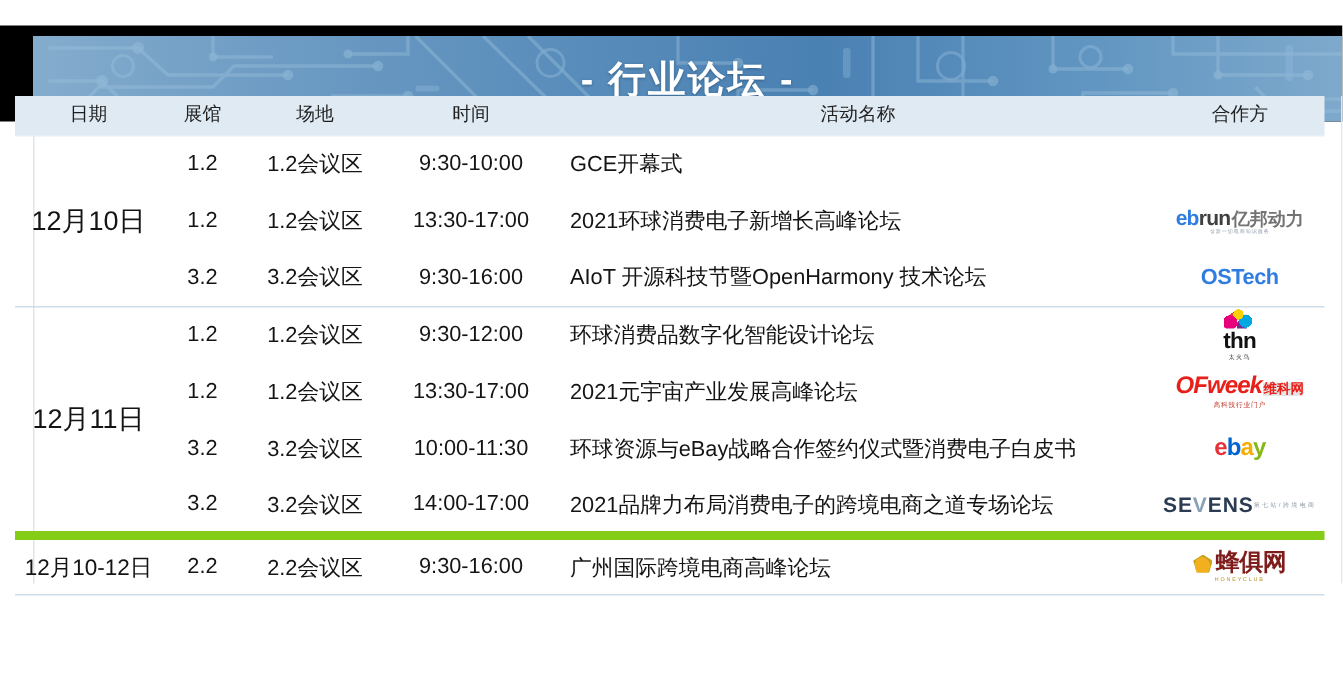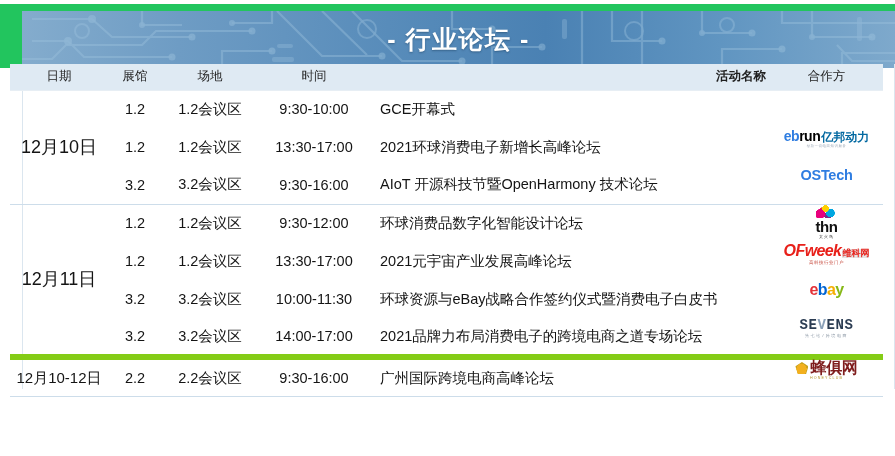--- a/index.html
+++ b/index.html
@@ -14,25 +14,25 @@
   #page {
     position: relative;
     width: 895px;
     height: 456px;
     background: #ffffff;
   }
 
   
   .banner {
     position: absolute;
-    left: 0; top: 4px;
+    left: 0; top: 17px;
     width: 895px;
     height: 64px;
     overflow: hidden;
-    background: #22c55e;
+    background: #000000;
   }
   .banner-inner {
     position: absolute;
     left: 22px; top: 7px;
     width: 873px;
     height: 57px;
     overflow: hidden;
     background:
       linear-gradient(90deg,
         rgba(132,172,205,1) 0%,
@@ -78,21 +78,21 @@
   thead th {
     background: #dfeaf3;
     color: #1f1f1f;
     font-size: 12.5px;
     font-weight: normal;
     height: 26px;
     padding: 0 4px;
     text-align: center;
     border: none;
   }
-  thead th.th-name { text-align: right; padding-left: 8px; font-weight: bold; }
+  thead th.th-name { text-align: center; padding-left: 8px; }
 
   tbody td {
     font-size: 14.5px;
     color: #141414;
     height: 38px;
     padding: 0 3px;
     text-align: center;
     vertical-align: middle;
     border: none;
     white-space: nowrap;
@@ -118,30 +118,31 @@
     width: 1px;
     height: 325px;
     background: #dbe6ef;
   }
   .edge-l { left: 22px; }
   .edge-r { left: 894px; }
 
   
   .logo-wrap {
     display: flex;
+    align-items: center;
     justify-content: center;
     height: 36px;
     width: 100%;
   }
 
   .lg-ebrun { display: flex; flex-direction: column; align-items: center; line-height: 1; }
   .lg-ebrun .r1 { display: flex; align-items: baseline; }
   .lg-ebrun .eb { font-size: 14px; font-weight: bold; color: #2f7de1; letter-spacing: -.5px; }
-  .lg-ebrun .un { font-size: 14px; font-weight: bold; color: #000000; letter-spacing: -.5px; }
-  .lg-ebrun .cn { font-size: 12px; font-weight: bold; color: #0369a1; margin-left: 1px; }
+  .lg-ebrun .un { font-size: 14px; font-weight: bold; color: #404040; letter-spacing: -.5px; }
+  .lg-ebrun .cn { font-size: 12px; font-weight: bold; color: #737373; margin-left: 1px; }
   .lg-ebrun .sub { font-size: 3.4px; color: #9aa6b4; letter-spacing: .6px; margin-top: 1.5px; transform: scale(1,1); }
 
   .lg-ostech { font-size: 14.5px; font-weight: bold; color: #2f7de1; letter-spacing: -.3px; }
 
   .lg-thn { display: flex; flex-direction: column; align-items: center; line-height: 1; }
   .lg-thn .bird {
     width: 20px; height: 13px;
     background:
       radial-gradient(circle at 20% 70%, #e8007d 0 26%, transparent 27%),
       radial-gradient(circle at 48% 28%, #ffd100 0 24%, transparent 25%),
@@ -158,21 +159,21 @@
   .lg-ofweek .of { font-size: 16px; font-weight: bold; color: #e8201a; font-style: italic; letter-spacing: -.6px; }
   .lg-ofweek .cn { font-size: 9px; font-weight: bold; color: #e8201a; background: #e5e5e5; margin-left: 1px; }
   .lg-ofweek .sub { font-size: 4.5px; color: #c0392b; letter-spacing: .5px; margin-top: 1.5px; }
 
   .lg-ebay { font-size: 16px; font-weight: bold; letter-spacing: -.6px; }
   .lg-ebay .e { color: #e53238; }
   .lg-ebay .b { color: #0064d2; }
   .lg-ebay .a { color: #f5af02; }
   .lg-ebay .y { color: #86b817; }
 
-  .lg-sevens { display: flex; flex-direction: column; align-items: center; line-height: 1; font-family: Liberation Mono, monospace; }
+  .lg-sevens { display: flex; flex-direction: row; align-items: center; line-height: 1; }
   .lg-sevens .wd { font-size: 14px; font-weight: bold; color: #2b3c52; letter-spacing: .6px; }
   .lg-sevens .wd .hl { color: #8aa0b8; }
   .lg-sevens .sub { font-size: 4px; color: #8d99a6; letter-spacing: 1.6px; margin-top: 2px; }
 
   .lg-honey { display: flex; flex-direction: column; align-items: center; line-height: 1; }
   .lg-honey .r1 { display: flex; align-items: center; }
   .lg-honey .bee {
     width: 13px; height: 12px;
     background: radial-gradient(ellipse at 50% 60%, #f2b01e 0 55%, transparent 56%),
                 linear-gradient(#caa21c, #caa21c);

